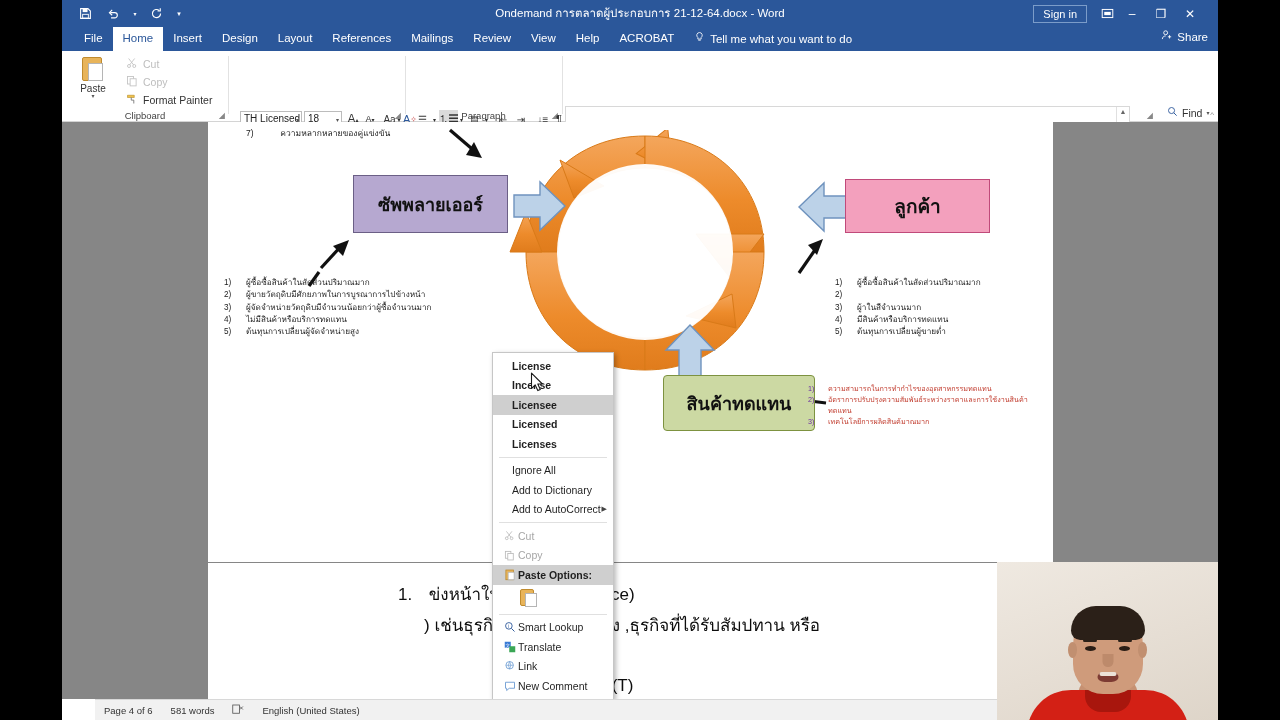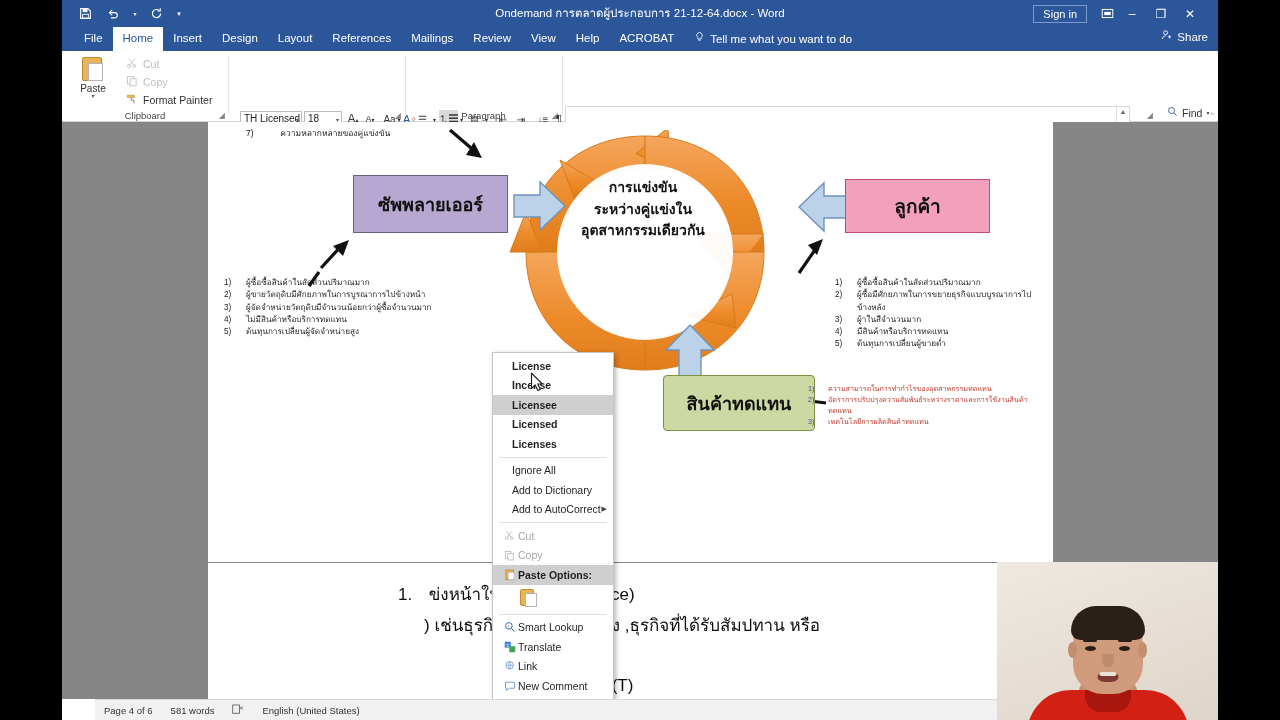--- a/index.html
+++ b/index.html
@@ -477,25 +477,20 @@
           <svg style="position:absolute; left:304px; top:57px;" width="56" height="54">
             <path d="M2 16 h26 v-13 l25 24 l-25 24 v-13 h-26 z" fill="#bcd2e8" stroke="#6f93be" stroke-width="1.4"></path>
           </svg>
           <svg style="position:absolute; left:588px; top:58px;" width="56" height="54">
             <path d="M54 16 h-26 v-13 l-25 24 l25 24 v-13 h26 z" fill="#bcd2e8" stroke="#6f93be" stroke-width="1.4"></path>
           </svg>
           <svg style="position:absolute; left:455px; top:200px;" width="54" height="56">
             <path d="M16 54 v-26 h-13 l24 -25 l24 25 h-13 v26 z" fill="#bcd2e8" stroke="#6f93be" stroke-width="1.4"></path>
           </svg>
 
-          <div class="center-text">
-            <div>การแข่งขัน</div>
-            <div>ระหว่างคู่แข่งใน</div>
-            <div>อุตสาหกรรมเดียวกัน</div>
-          </div>
 
           <div class="box box-supplier">ซัพพลายเออร์</div>
           <div class="box box-customer">ลูกค้า</div>
           <div class="box box-substitute">สินค้าทดแทน</div>
 
           <div class="listcol" style="left:16px; top:155px; width:210px;">
             <div class="row">
                 <span class="num">1)</span>
                 <span>ผู้ซื้อซื้อสินค้าในสัดส่วนปริมาณมาก</span>
               </div>
@@ -517,21 +512,20 @@
               </div>
           </div>
 
           <div class="listcol" style="left:627px; top:155px; width:205px;">
             <div class="row">
                 <span class="num">1)</span>
                 <span>ผู้ซื้อซื้อสินค้าในสัดส่วนปริมาณมาก</span>
               </div>
             <div class="row">
                 <span class="num">2)</span>
-                <span>ผู้ซื้อมีศักยภาพในการขยายธุรกิจแบบบูรณาการไปข้างหลัง</span>
               </div>
             <div class="row">
                 <span class="num">3)</span>
                 <span>ผู้าในสีจำนวนมาก</span>
               </div>
             <div class="row">
                 <span class="num">4)</span>
                 <span>มีสินค้าหรือบริการทดแทน</span>
               </div>
             <div class="row">
@@ -544,21 +538,21 @@
             <div class="row">
                 <span class="num">1)</span>
                 <span>ความสามารถในการทำกำไรของอุตสาหกรรมทดแทน</span>
               </div>
             <div class="row">
                 <span class="num">2)</span>
                 <span>อัตราการปรับปรุงความสัมพันธ์ระหว่างราคาและการใช้งานสินค้าทดแทน</span>
               </div>
             <div class="row">
                 <span class="num">3)</span>
-                <span>เทคโนโลยีการผลิตสินค้าทดแทน</span>
+                <span>เทคโนโลยีการผลิตสินค้มาณมาก</span>
               </div>
           </div>
         </div>
       </div>
 
       <div class="page2">
         <div class="body-line" style="left:190px; top:17px;">
           <span style="display:inline-block;width:26px;">1.</span>
           <span>ข่งหน้าใหม่ (New Entrance)</span>
         </div>

